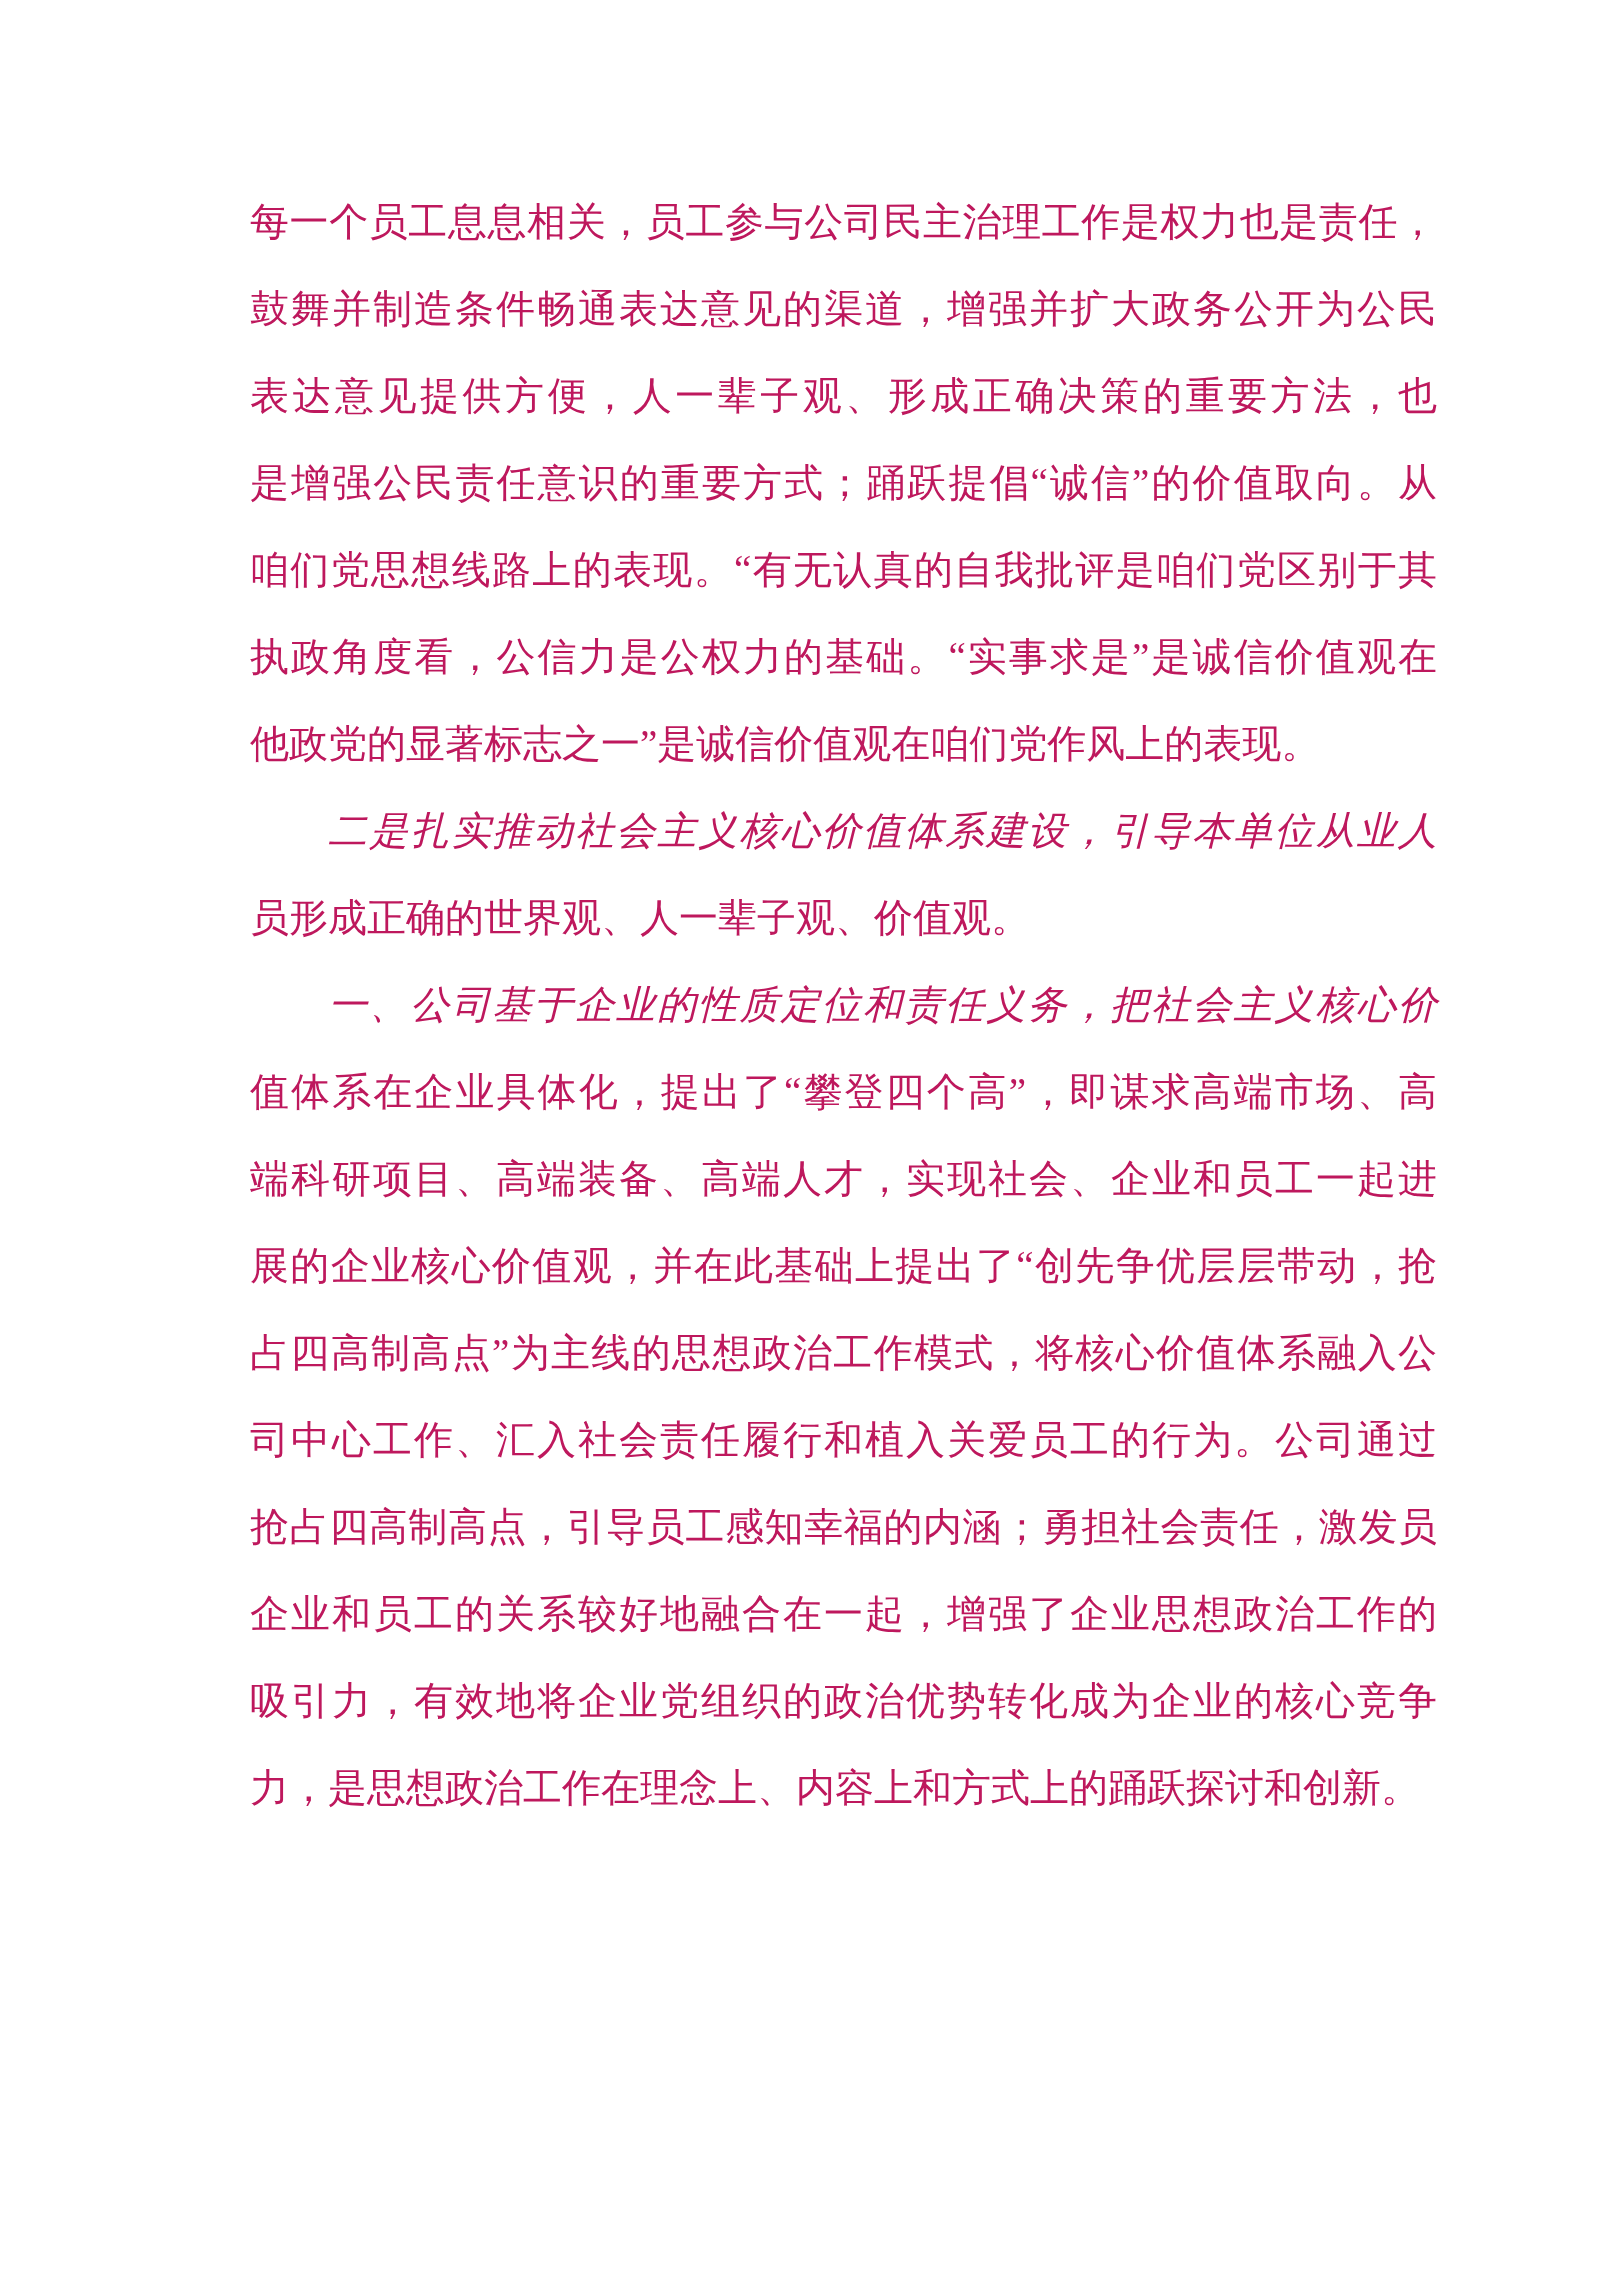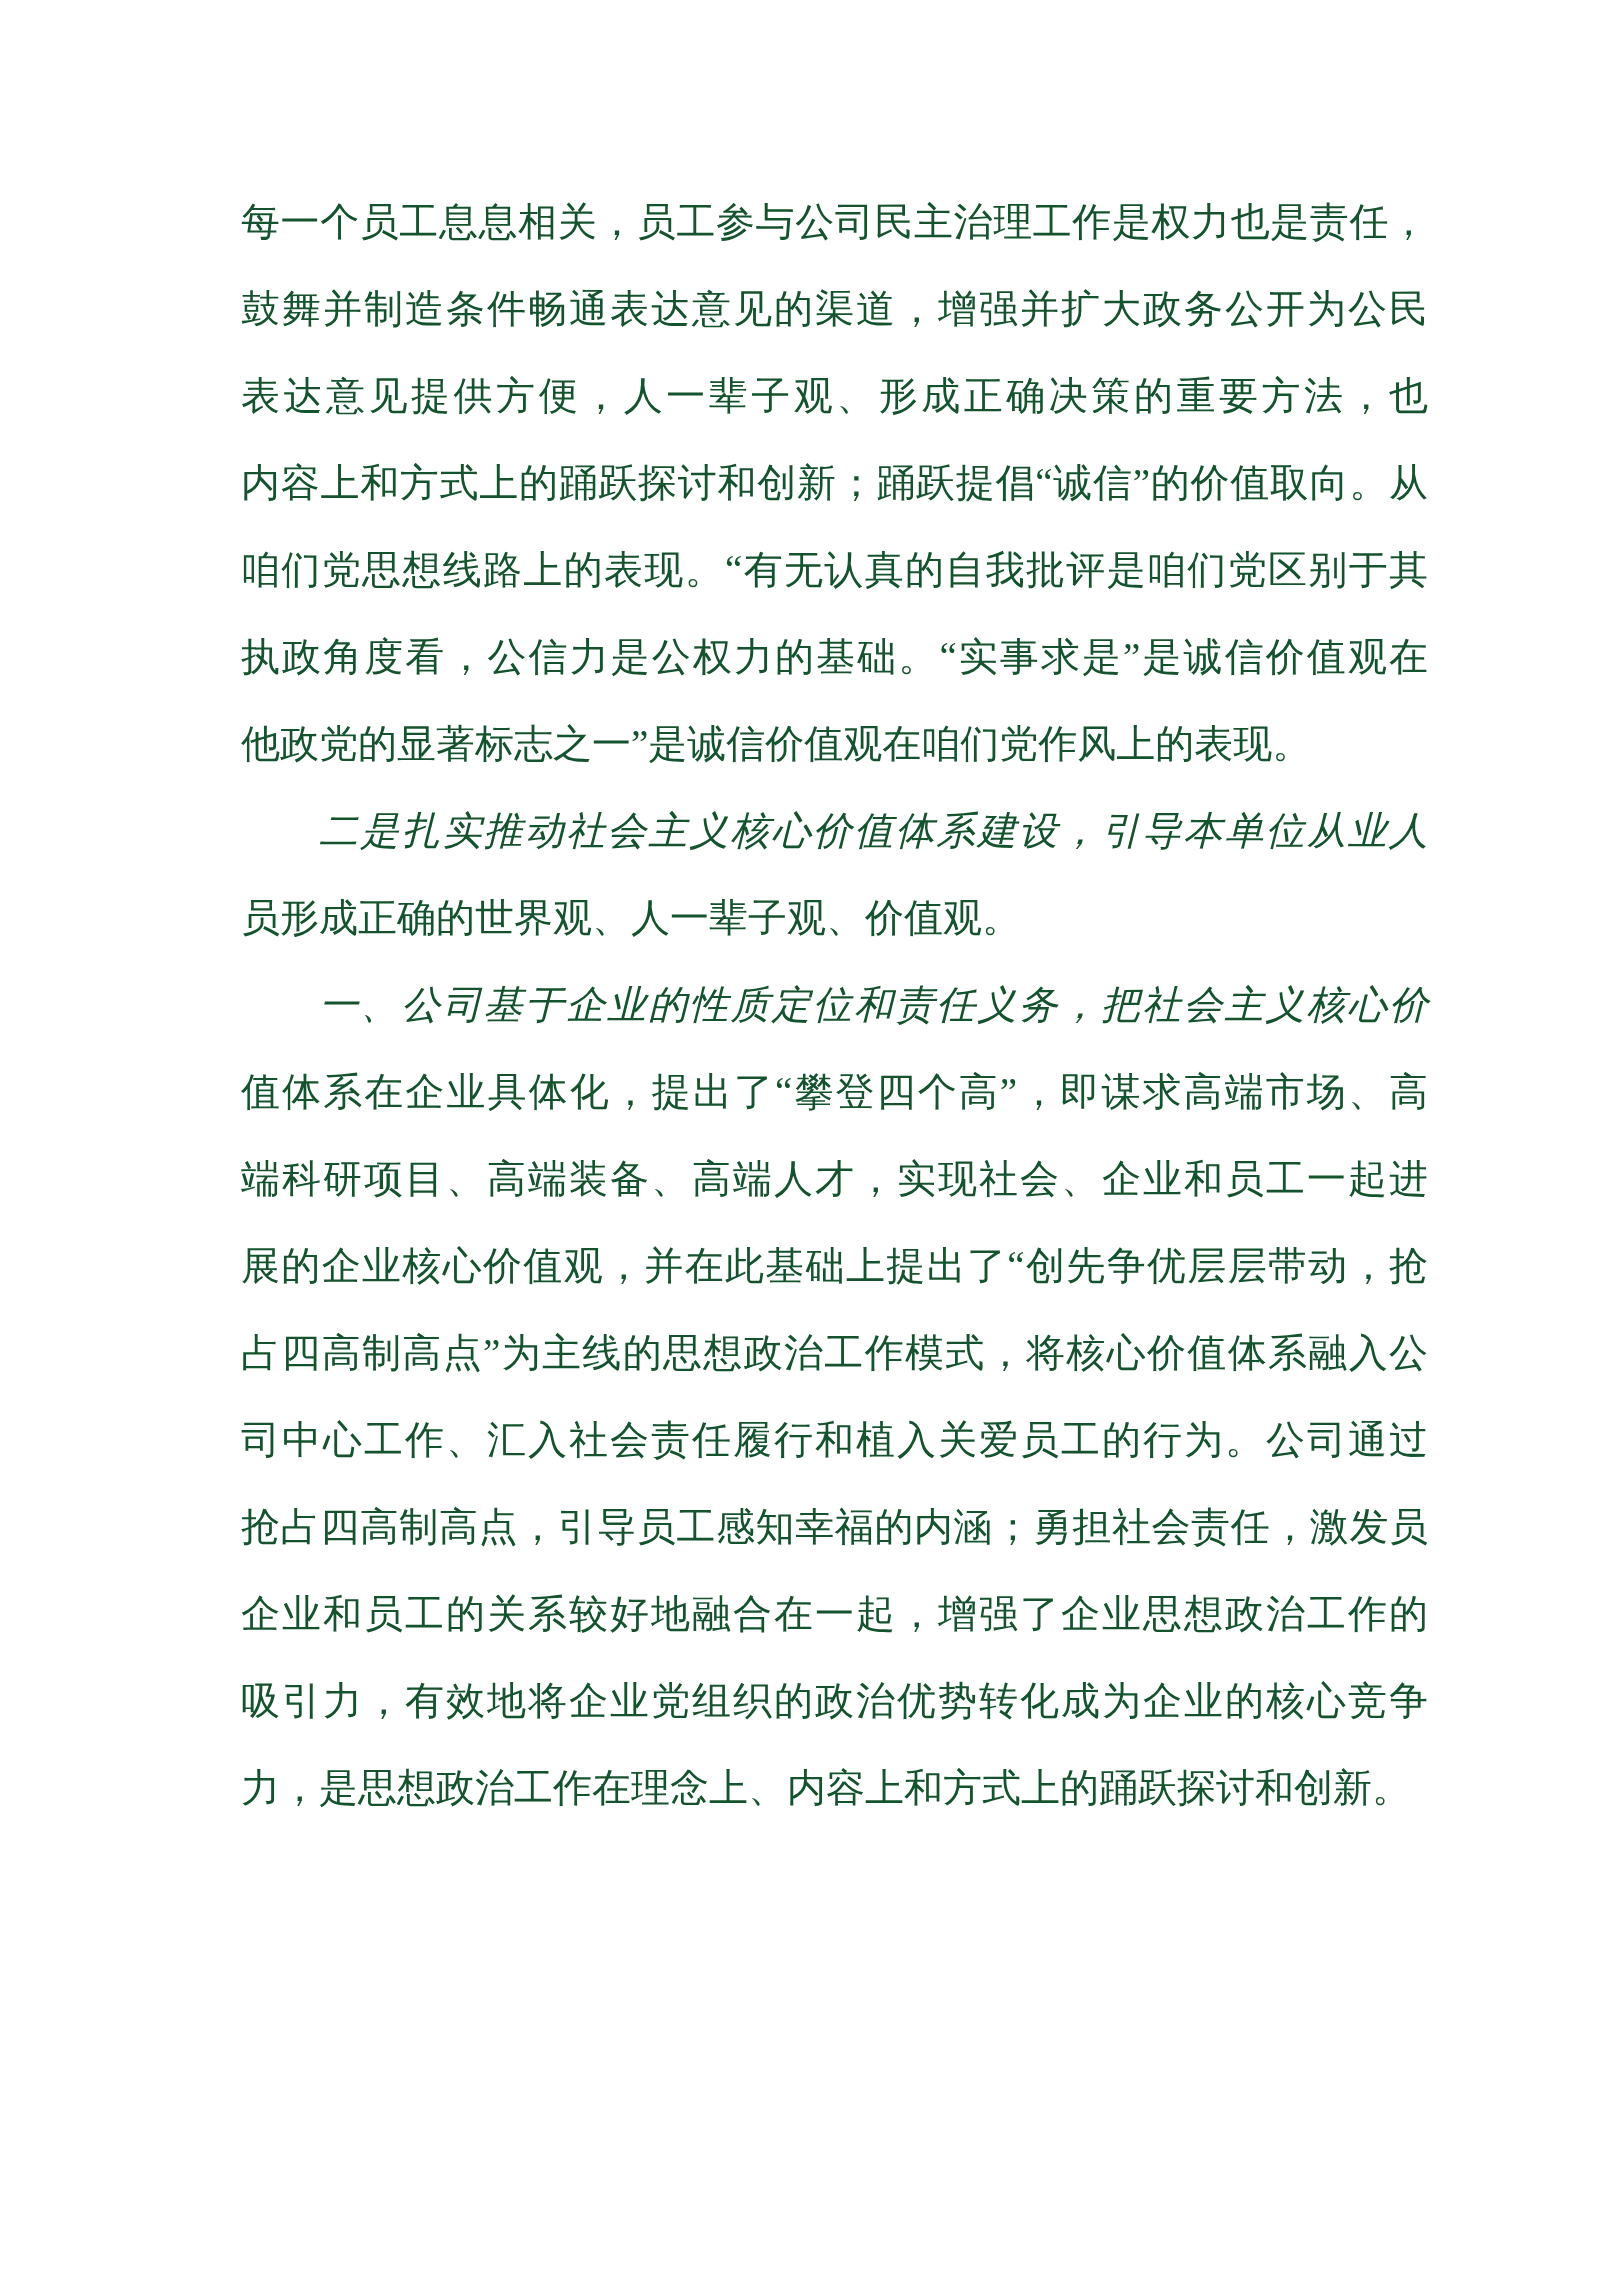--- a/index.html
+++ b/index.html
@@ -17,24 +17,24 @@
     position: absolute;
     left: 0;
     top: 0;
     width: 1623px;
     height: 2295px;
     background: #ffffff;
     overflow: hidden;
   }
   .text-block {
     position: absolute;
-    left: 241px;
+    left: 250px;
     top: 178px;
     width: 1187px;
-    color: #14532d;
+    color: #be185d;
     font-size: 39px;
     line-height: 87px;
   }
   .para {
     margin: 0;
     padding: 0;
   }
   .line {
     height: 87px;
     text-align: justify;
@@ -52,21 +52,21 @@
 </style>
 </head>
 <body>
 
 <div class="page">
   <div class="text-block" id="text-block">
       <div class="para">
         <div class="line">每一个员工息息相关，员工参与公司民主治理工作是权力也是责任，</div>
         <div class="line">鼓舞并制造条件畅通表达意见的渠道，增强并扩大政务公开为公民</div>
         <div class="line">表达意见提供方便，人一辈子观、形成正确决策的重要方法，也</div>
-        <div class="line">内容上和方式上的踊跃探讨和创新；踊跃提倡“诚信”的价值取向。从</div>
+        <div class="line">是增强公民责任意识的重要方式；踊跃提倡“诚信”的价值取向。从</div>
         <div class="line">咱们党思想线路上的表现。“有无认真的自我批评是咱们党区别于其</div>
         <div class="line">执政角度看，公信力是公权力的基础。“实事求是”是诚信价值观在</div>
         <div class="line last">他政党的显著标志之一”是诚信价值观在咱们党作风上的表现。</div>
       </div>
       <div class="para">
         <div class="line indent">二是扎实推动社会主义核心价值体系建设，引导本单位从业人</div>
         <div class="line last">员形成正确的世界观、人一辈子观、价值观。</div>
       </div>
       <div class="para">
         <div class="line indent">一、公司基于企业的性质定位和责任义务，把社会主义核心价</div>

